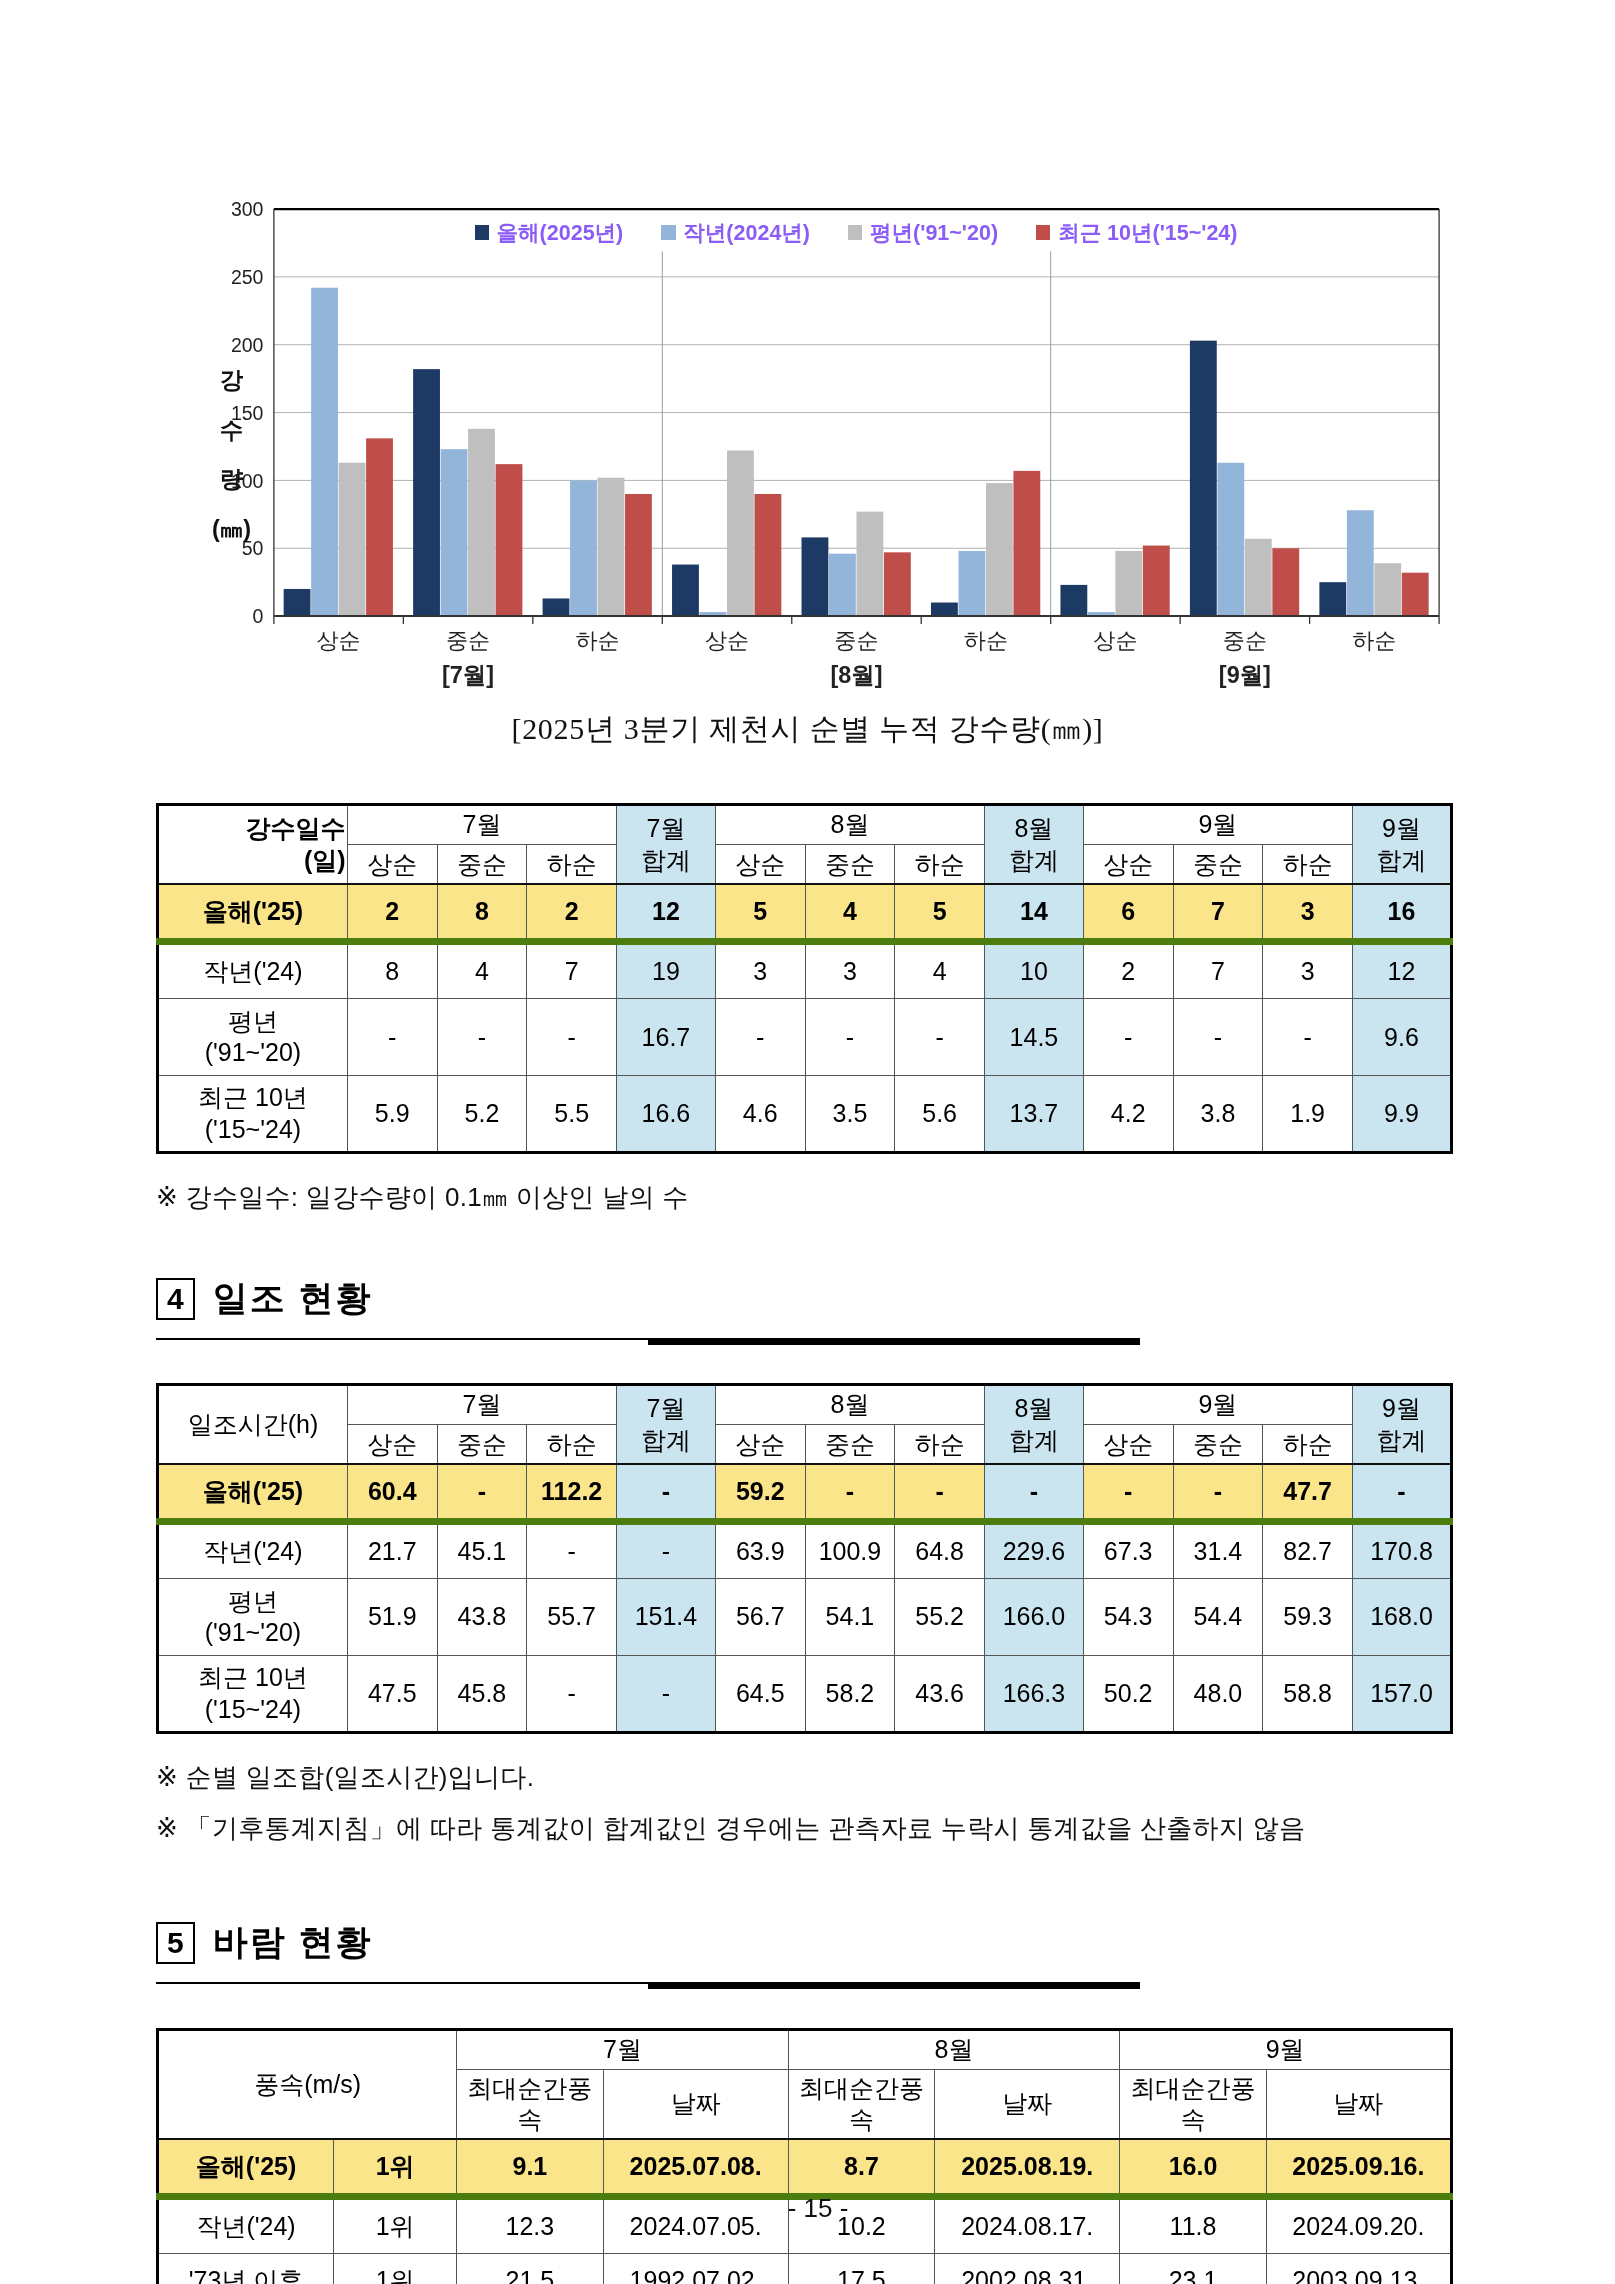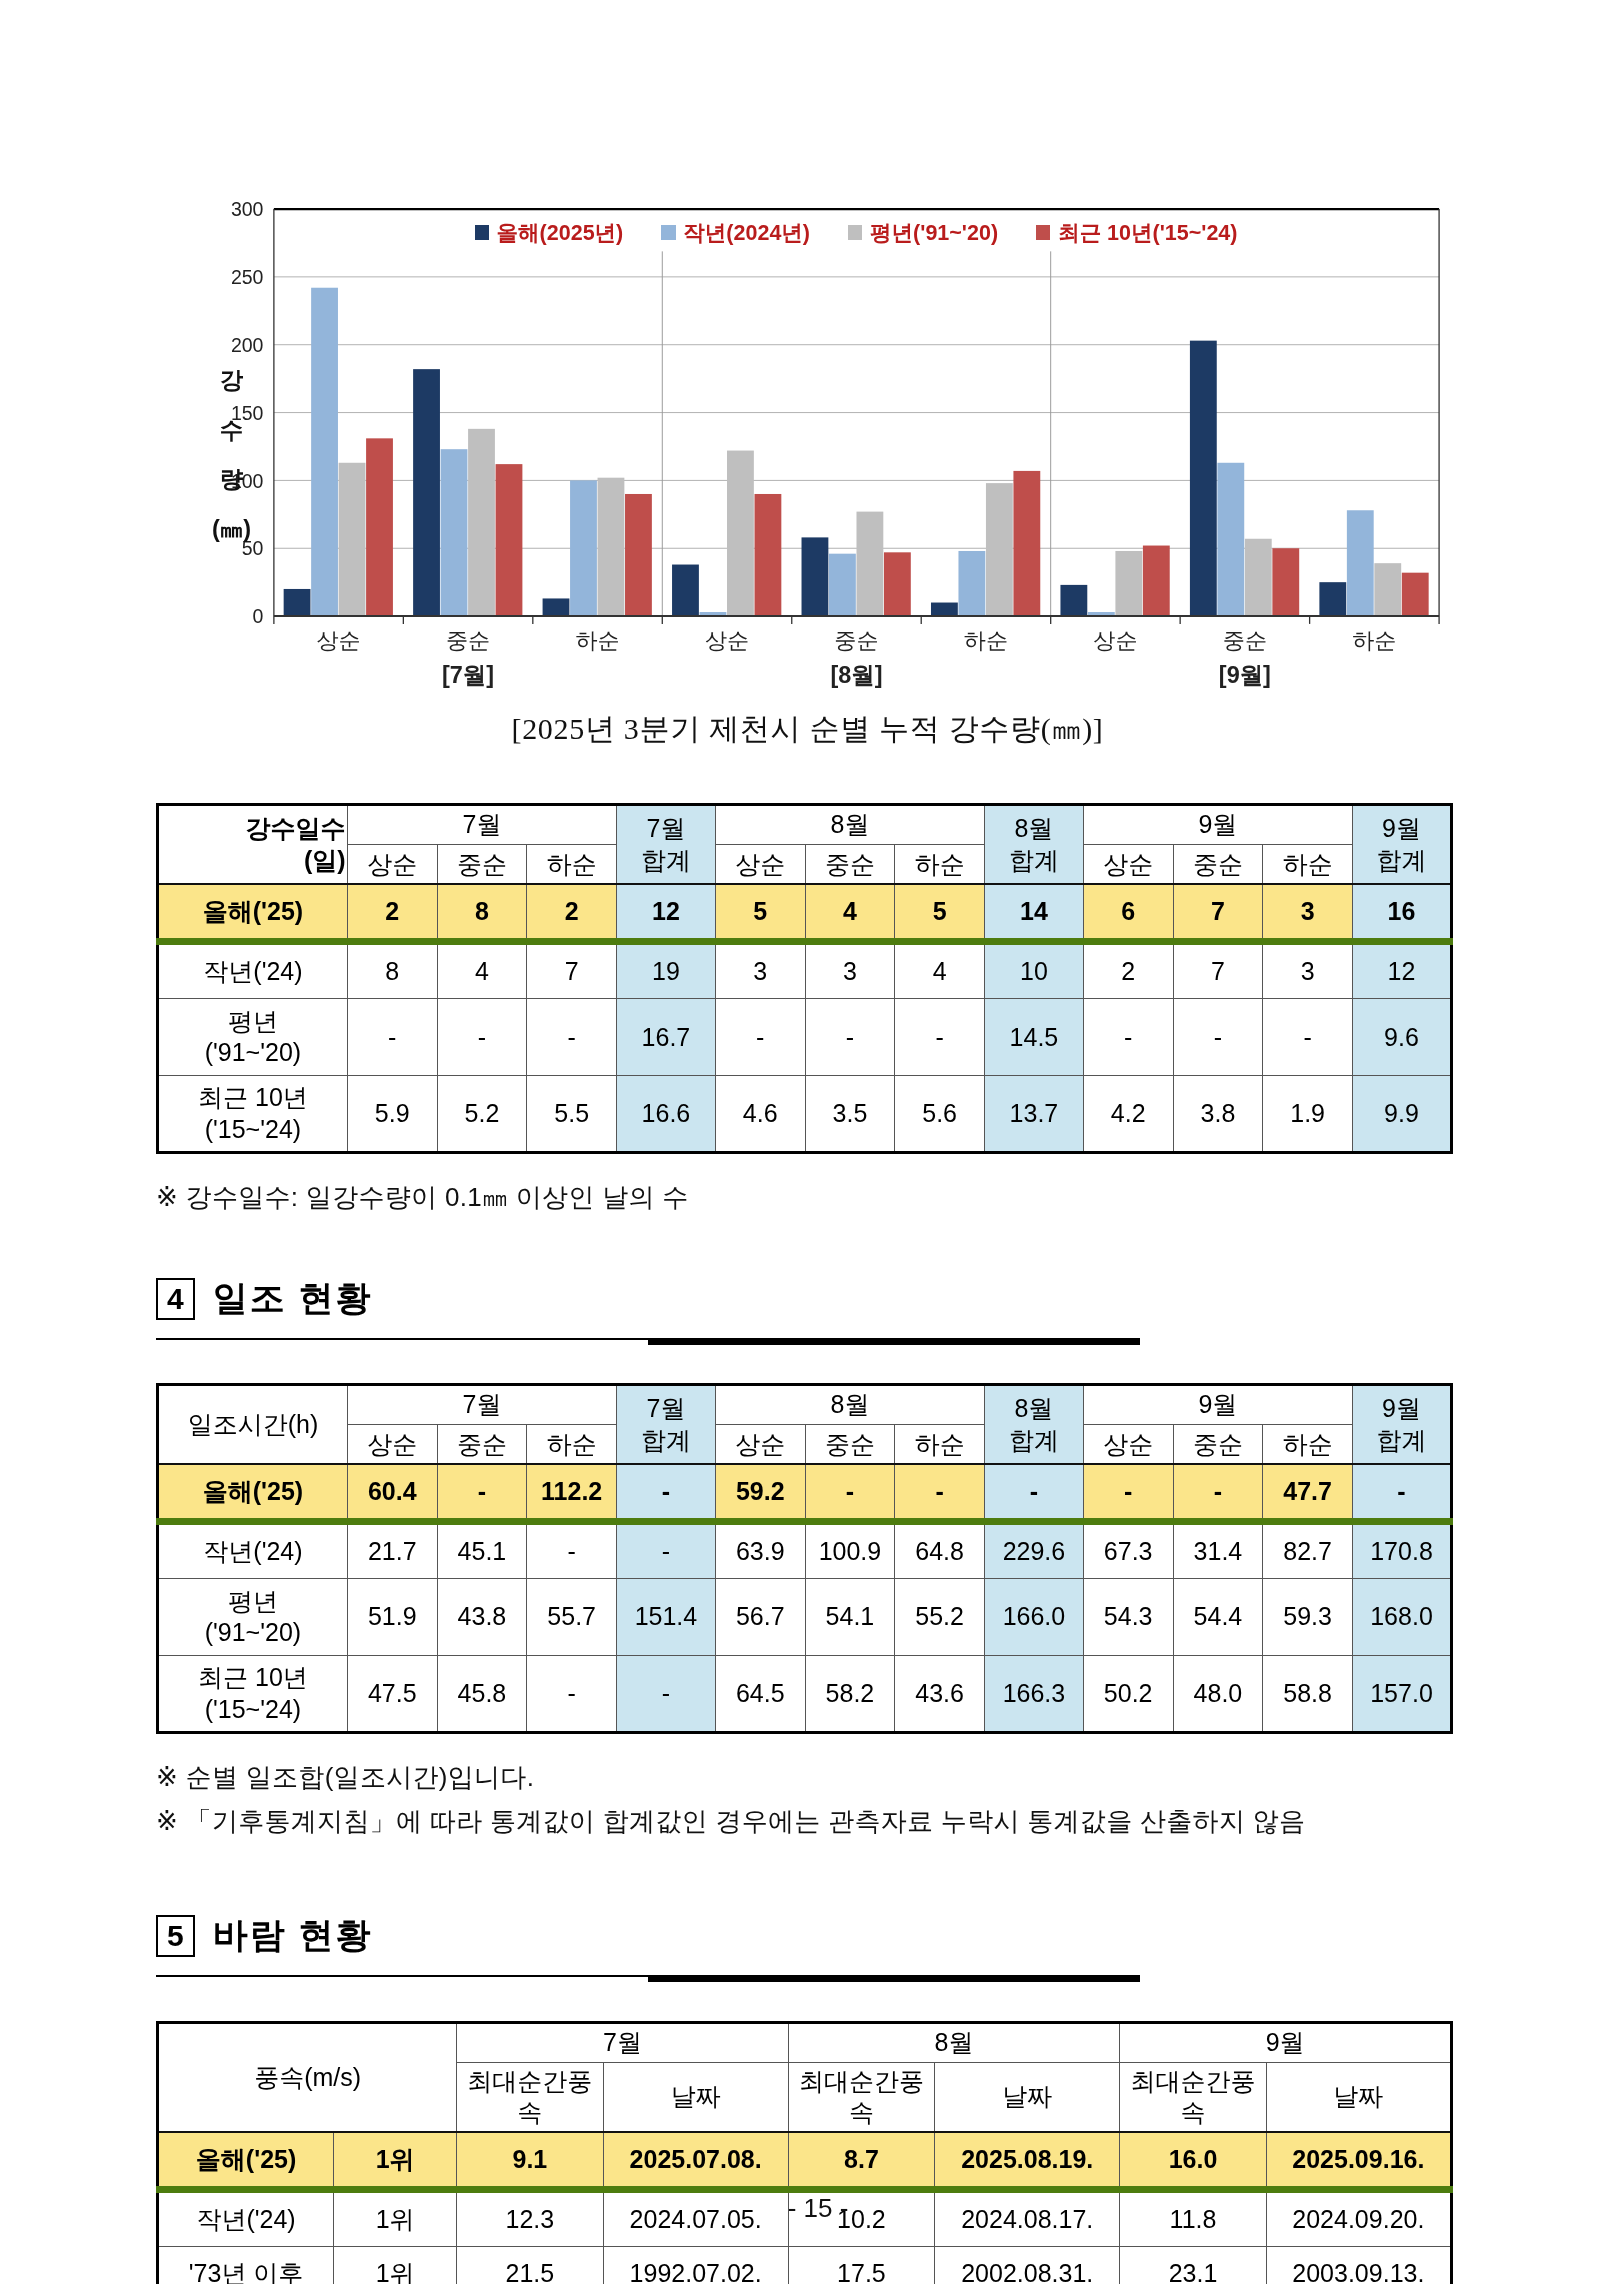--- a/index.html
+++ b/index.html
@@ -6,21 +6,21 @@
   .page{position:relative;width:1616px;height:2284px;background:#ffffff;margin:0 auto;
         font-family:"Liberation Sans","DejaVu Sans",sans-serif;color:#000;overflow:hidden;}
   .content{margin:0 156px;width:1303px;}
 
   
   .chart-block{position:relative;width:1265px;height:495px;margin-left:39px;margin-top:196px;}
   .chart-legend{position:absolute;top:22px;left:78px;width:1166px;display:flex;
                 justify-content:center;gap:38px;align-items:center;}
   .legend-item{display:flex;align-items:center;gap:7.8px;}
   .legend-swatch{width:14.3px;height:14.3px;display:inline-block;}
-  .legend-label{font-size:21.5px;font-weight:600;color:#b91c1c;}
+  .legend-label{font-size:21.5px;font-weight:600;color:#8b5cf6;}
   .chart-caption{text-align:center;font-family:"Liberation Serif","DejaVu Serif",serif;
                  font-size:30px;letter-spacing:0.7px;margin-top:18px;color:#111;}
 
   
   table.data-table{border-collapse:collapse;table-layout:fixed;width:1297px;
                    border:3.3px solid #000;font-size:25px;}
   .data-table th,.data-table td{border:1.3px solid #555;text-align:center;vertical-align:middle;
                    padding:6.5px 2.6px;font-weight:400;line-height:1.25;}
   .data-table thead th{height:33px;padding:2.6px 1.3px;}
   .data-table thead{border-bottom:2.6px solid #111;}
@@ -30,21 +30,21 @@
   .data-table tr.current td.sum{background:#cbe5f0;}
   .data-table tr.current{border-bottom:7px solid #4d7c0f;}
   .t-rain .corner{font-weight:700;text-align:right;}
   .t-wind .corner{font-weight:400;}
   .t-rain{margin-top:53px;}
   .t-sun{margin-top:38px;}
   .t-wind{margin-top:39px;}
 
   
   .note{font-size:26px;color:#111;margin-top:26px;letter-spacing:0.3px;}
-  .note + .note{margin-top:9px;}
+  .note + .note{margin-top:16px;}
   .section-title{display:flex;align-items:center;gap:18px;margin-top:60px;}
   .sec-num{display:inline-block;border:2px solid #000;padding:0px 9px;font-size:30px;
            font-weight:700;line-height:1.25;}
   .sec-text{font-size:35px;font-weight:700;letter-spacing:2px;}
   .sec-underline{display:flex;width:984px;margin-top:15.6px;align-items:flex-start;}
   .sec-underline .thin{flex:1;border-top:2px solid #000;height:0;}
   .sec-underline .thick{flex:1;border-top:7.8px solid #000;height:0;}
   .section-title.wind-gap{margin-top:73px;}
 
   .footer{position:absolute;left:0;right:0;bottom:60px;text-align:center;font-size:26px;color:#111;margin-left:20px;}

